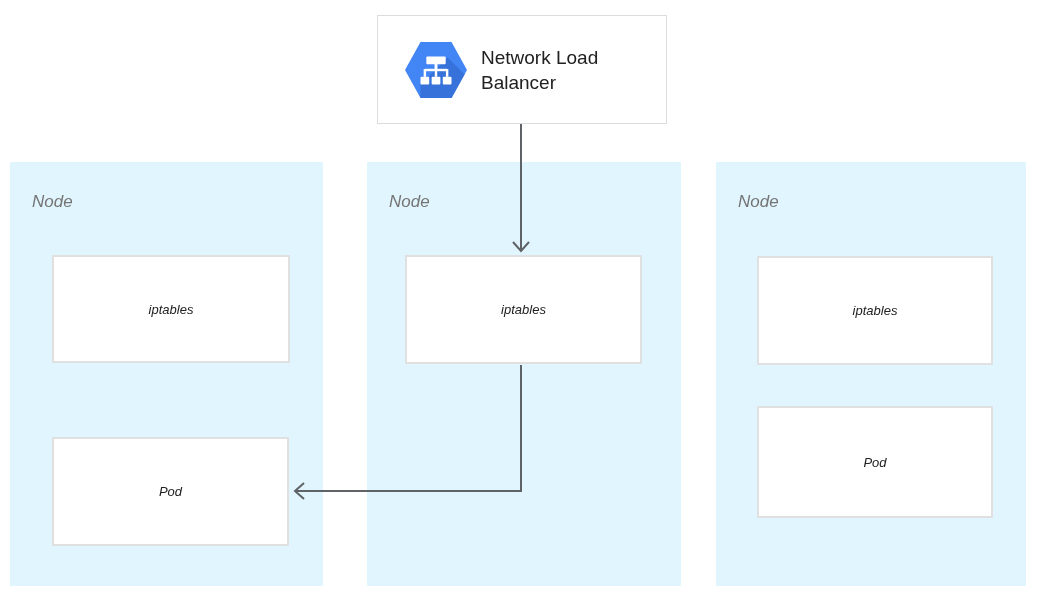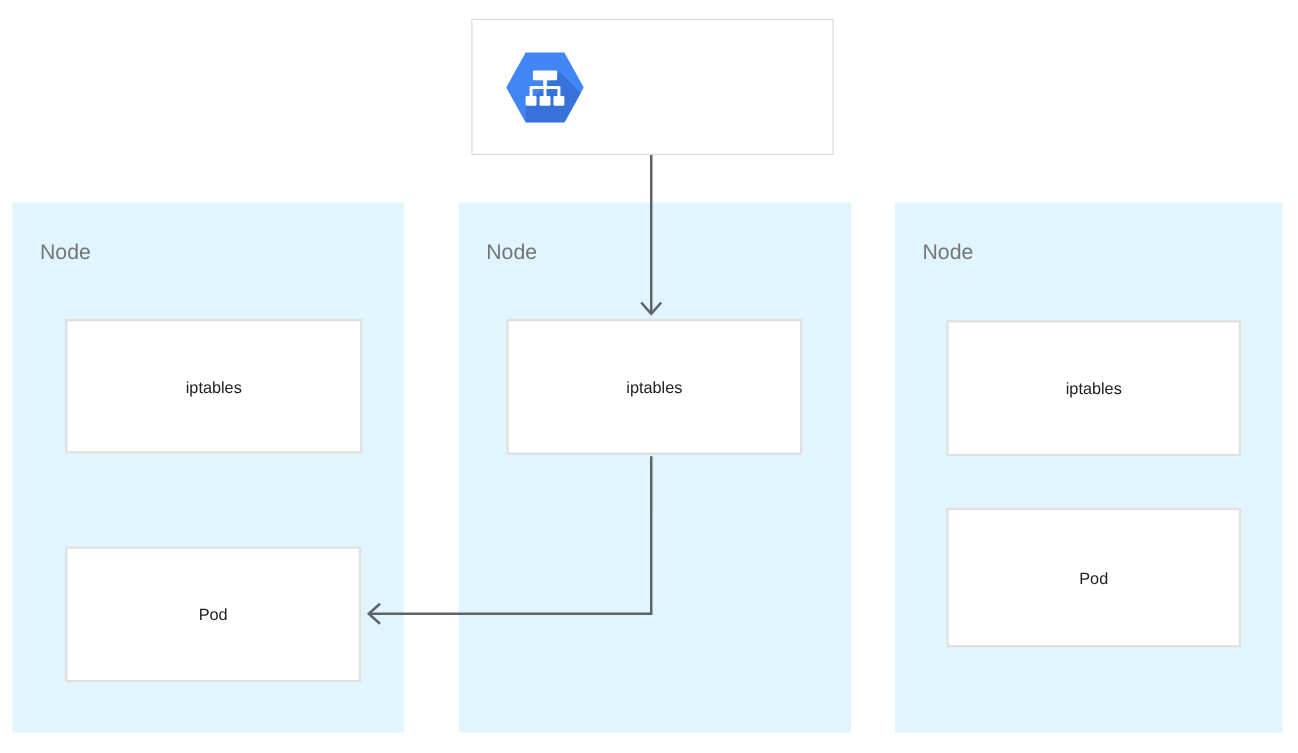--- a/index.html
+++ b/index.html
@@ -38,20 +38,21 @@
     color: #212121;
   }
 
   
   .node {
     position: absolute;
     top: 162px;
     height: 424px;
     background: #e1f5fe;
     z-index: 1;
+    font-style: italic;
   }
   .node-1 { left: 10px;  width: 313px; }
   .node-2 { left: 367px; width: 314px; }
   .node-3 { left: 716px; width: 310px; }
 
   .node-label {
     position: absolute;
     left: 22px; top: 30px;
     font-size: 17px;
     color: #757575;
@@ -106,20 +107,21 @@
         </g>
         <g stroke="#ffffff" fill="none">
           <line x1="32" y1="22" x2="32" y2="29" stroke-width="3"></line>
           <line x1="20.5" y1="29" x2="43.5" y2="29" stroke-width="2.5"></line>
           <line x1="20.5" y1="28" x2="20.5" y2="36" stroke-width="2.5"></line>
           <line x1="32" y1="28" x2="32" y2="36" stroke-width="2.5"></line>
           <line x1="43.5" y1="28" x2="43.5" y2="36" stroke-width="2.5"></line>
         </g>
       </svg>
     </div>
+    <div class="lb-label">Network Load Balancer</div>
   </div>
 
   <div class="node node-1">
     <div class="node-label">Node</div>
     <div class="inner-box n1-iptables">
       <span>iptables</span>
     </div>
     <div class="inner-box n1-pod">
       <span>Pod</span>
     </div>

